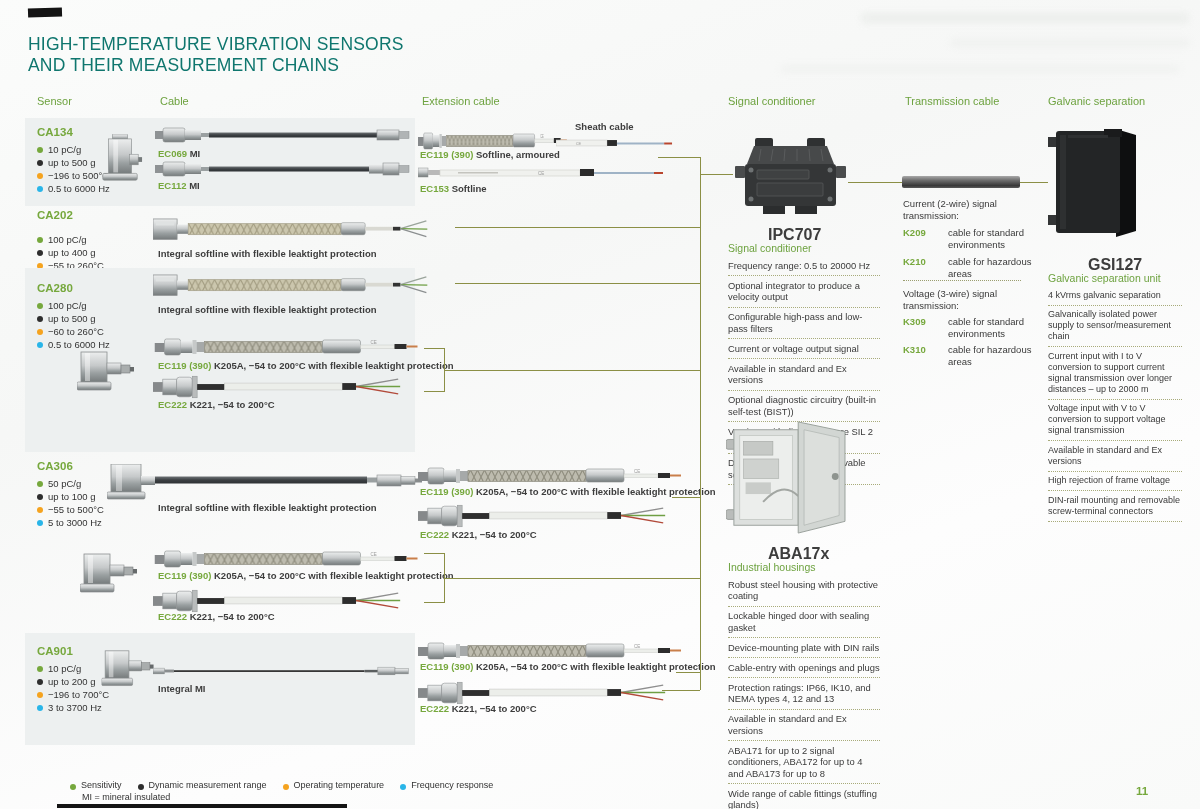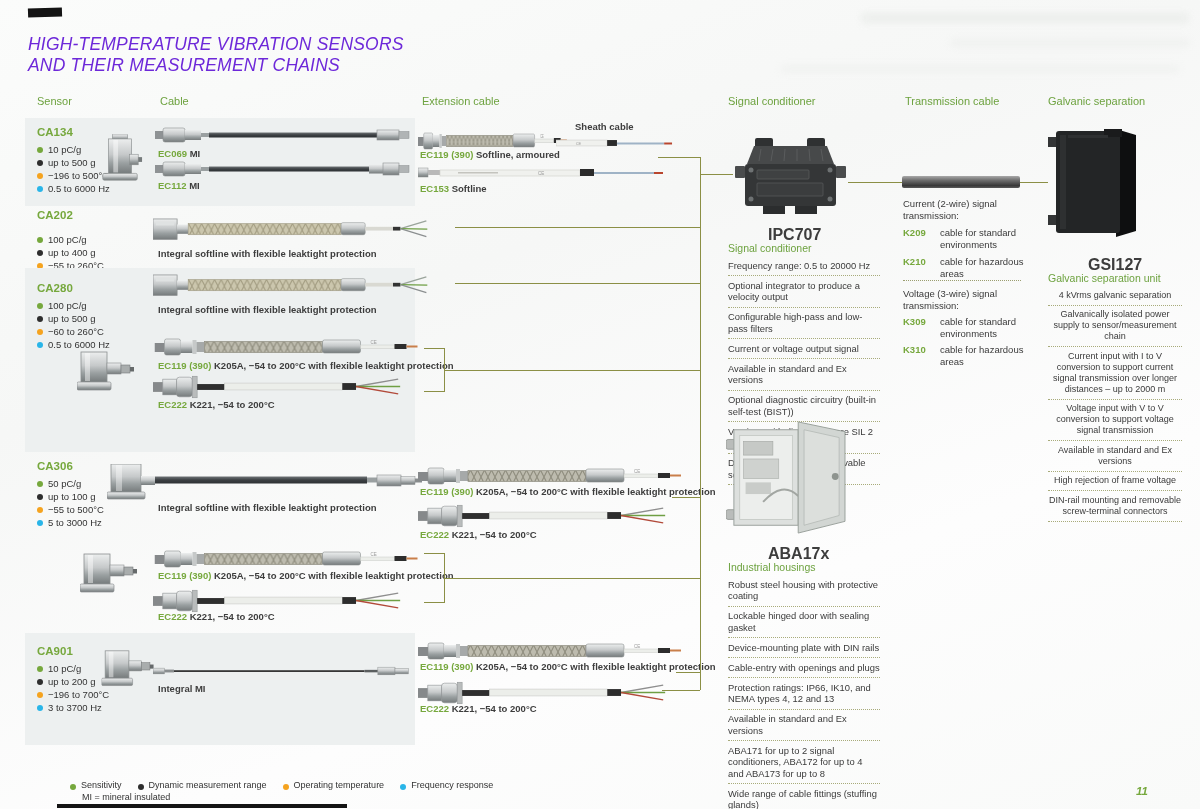--- a/index.html
+++ b/index.html
@@ -3,52 +3,52 @@
 <meta charset="utf-8">
 <style>
   html,body{margin:0;padding:0;}
   body{
     width:1200px;height:809px;position:relative;overflow:hidden;
     font-family:"Liberation Sans", sans-serif;
     background:linear-gradient(160deg,#fbfcfb 0%,#f6f7f6 35%,#fdfdfd 70%,#f9faf9 100%);
     color:#3a3a3a;
   }
   .wm{position:absolute;background:#edefed;filter:blur(3px);border-radius:6px;}
-  .page-title{position:absolute;left:28px;top:34px;color:#6d28d9;font-size:17.5px;line-height:21px;font-weight:400;letter-spacing:.2px;font-style:italic;}
+  .page-title{position:absolute;left:28px;top:34px;color:#0f766e;font-size:17.5px;line-height:21px;font-weight:400;letter-spacing:.2px;}
   .col-header{position:absolute;top:95px;color:#6da23f;font-size:11px;}
   .block{position:absolute;left:25px;width:390px;}
   .block.gray{background:#edf0f0;}
   .scode{position:absolute;color:#76a83d;font-weight:700;font-size:11.5px;}
   .dcode{position:absolute;color:#3d3d3d;font-weight:700;font-size:16px;margin-left:40px;}
   .dsub{position:absolute;color:#6da23f;font-size:10.5px;}
   .specs{position:absolute;font-size:9.5px;color:#333;}
   .spec{display:flex;align-items:flex-start;line-height:13px;}
   .dot{width:6px;height:6px;border-radius:50%;margin:3.5px 5px 0 0;flex:none;}
   .d-g{background:#76a83d}.d-k{background:#2e2e2e}.d-o{background:#f5a31f}.d-b{background:#29b5e8}
   .clabel{position:absolute;font-size:9.5px;font-weight:700;color:#3d3d3d;white-space:nowrap;}
   .clabel .g{color:#76a83d;}
   .feat-list{position:absolute;margin:0;padding:0;list-style:none;width:152px;}
   .feat-list li{border-bottom:1px dotted #a8ab7a;padding:3.5px 0 4px;font-size:9.4px;line-height:11.5px;color:#3a3a3a;}
-  .feat-list.small{width:134px;text-align:center;}
+  .feat-list.small{width:134px;}
   .feat-list.small li{font-size:9px;line-height:11px;}
   .ol-h,.ol-v{position:absolute;background:#8b8f45;}
   .ol-h{height:1px;}
   .ol-v{width:1px;}
   .tbar{position:absolute;left:902px;top:176px;width:118px;height:12px;border-radius:2px;
         background:linear-gradient(#a9a9a9,#6f6f6f 35%,#383838 80%,#5a5a5a);}
   .tlabel{position:absolute;font-size:9.5px;line-height:12px;color:#3a3a3a;width:120px;}
-  .kitem{position:absolute;display:grid;grid-template-columns:33px 1fr;column-gap:4px;font-size:9.5px;line-height:11.5px;width:130px;}
+  .kitem{position:absolute;display:grid;grid-template-columns:33px 1fr;column-gap:12px;font-size:9.5px;line-height:11.5px;width:130px;}
   .kcode{color:#76a83d;font-weight:700;}
   .kdesc{color:#3a3a3a;}
   .tdivider{position:absolute;border-top:1px dotted #9b9e70;width:118px;height:0;}
   .legend{position:absolute;left:70px;top:780px;display:flex;gap:16px;font-size:9px;color:#333;align-items:center;}
   .legend .dot{margin-top:0;}
   .legend-item{display:flex;align-items:flex-end;}
   .legend-note{position:absolute;left:82px;top:792px;font-size:9px;color:#333;}
-  .pagenum{position:absolute;left:1136px;top:785px;color:#76a83d;font-weight:700;font-size:11.5px;font-style:italic;}
+  .pagenum{position:absolute;left:1136px;top:785px;color:#76a83d;font-weight:700;font-size:11.5px;}
   .mark{position:absolute;background:#141414;}
   svg.art{position:absolute;}
 </style>
 </head>
 <body>
 
 <svg width="0" height="0" style="position:absolute" aria-hidden="true">
   <defs>
     <linearGradient id="met" x1="0" x2="0" y1="0" y2="1">
       <stop offset="0" stop-color="#eceeee"></stop>

